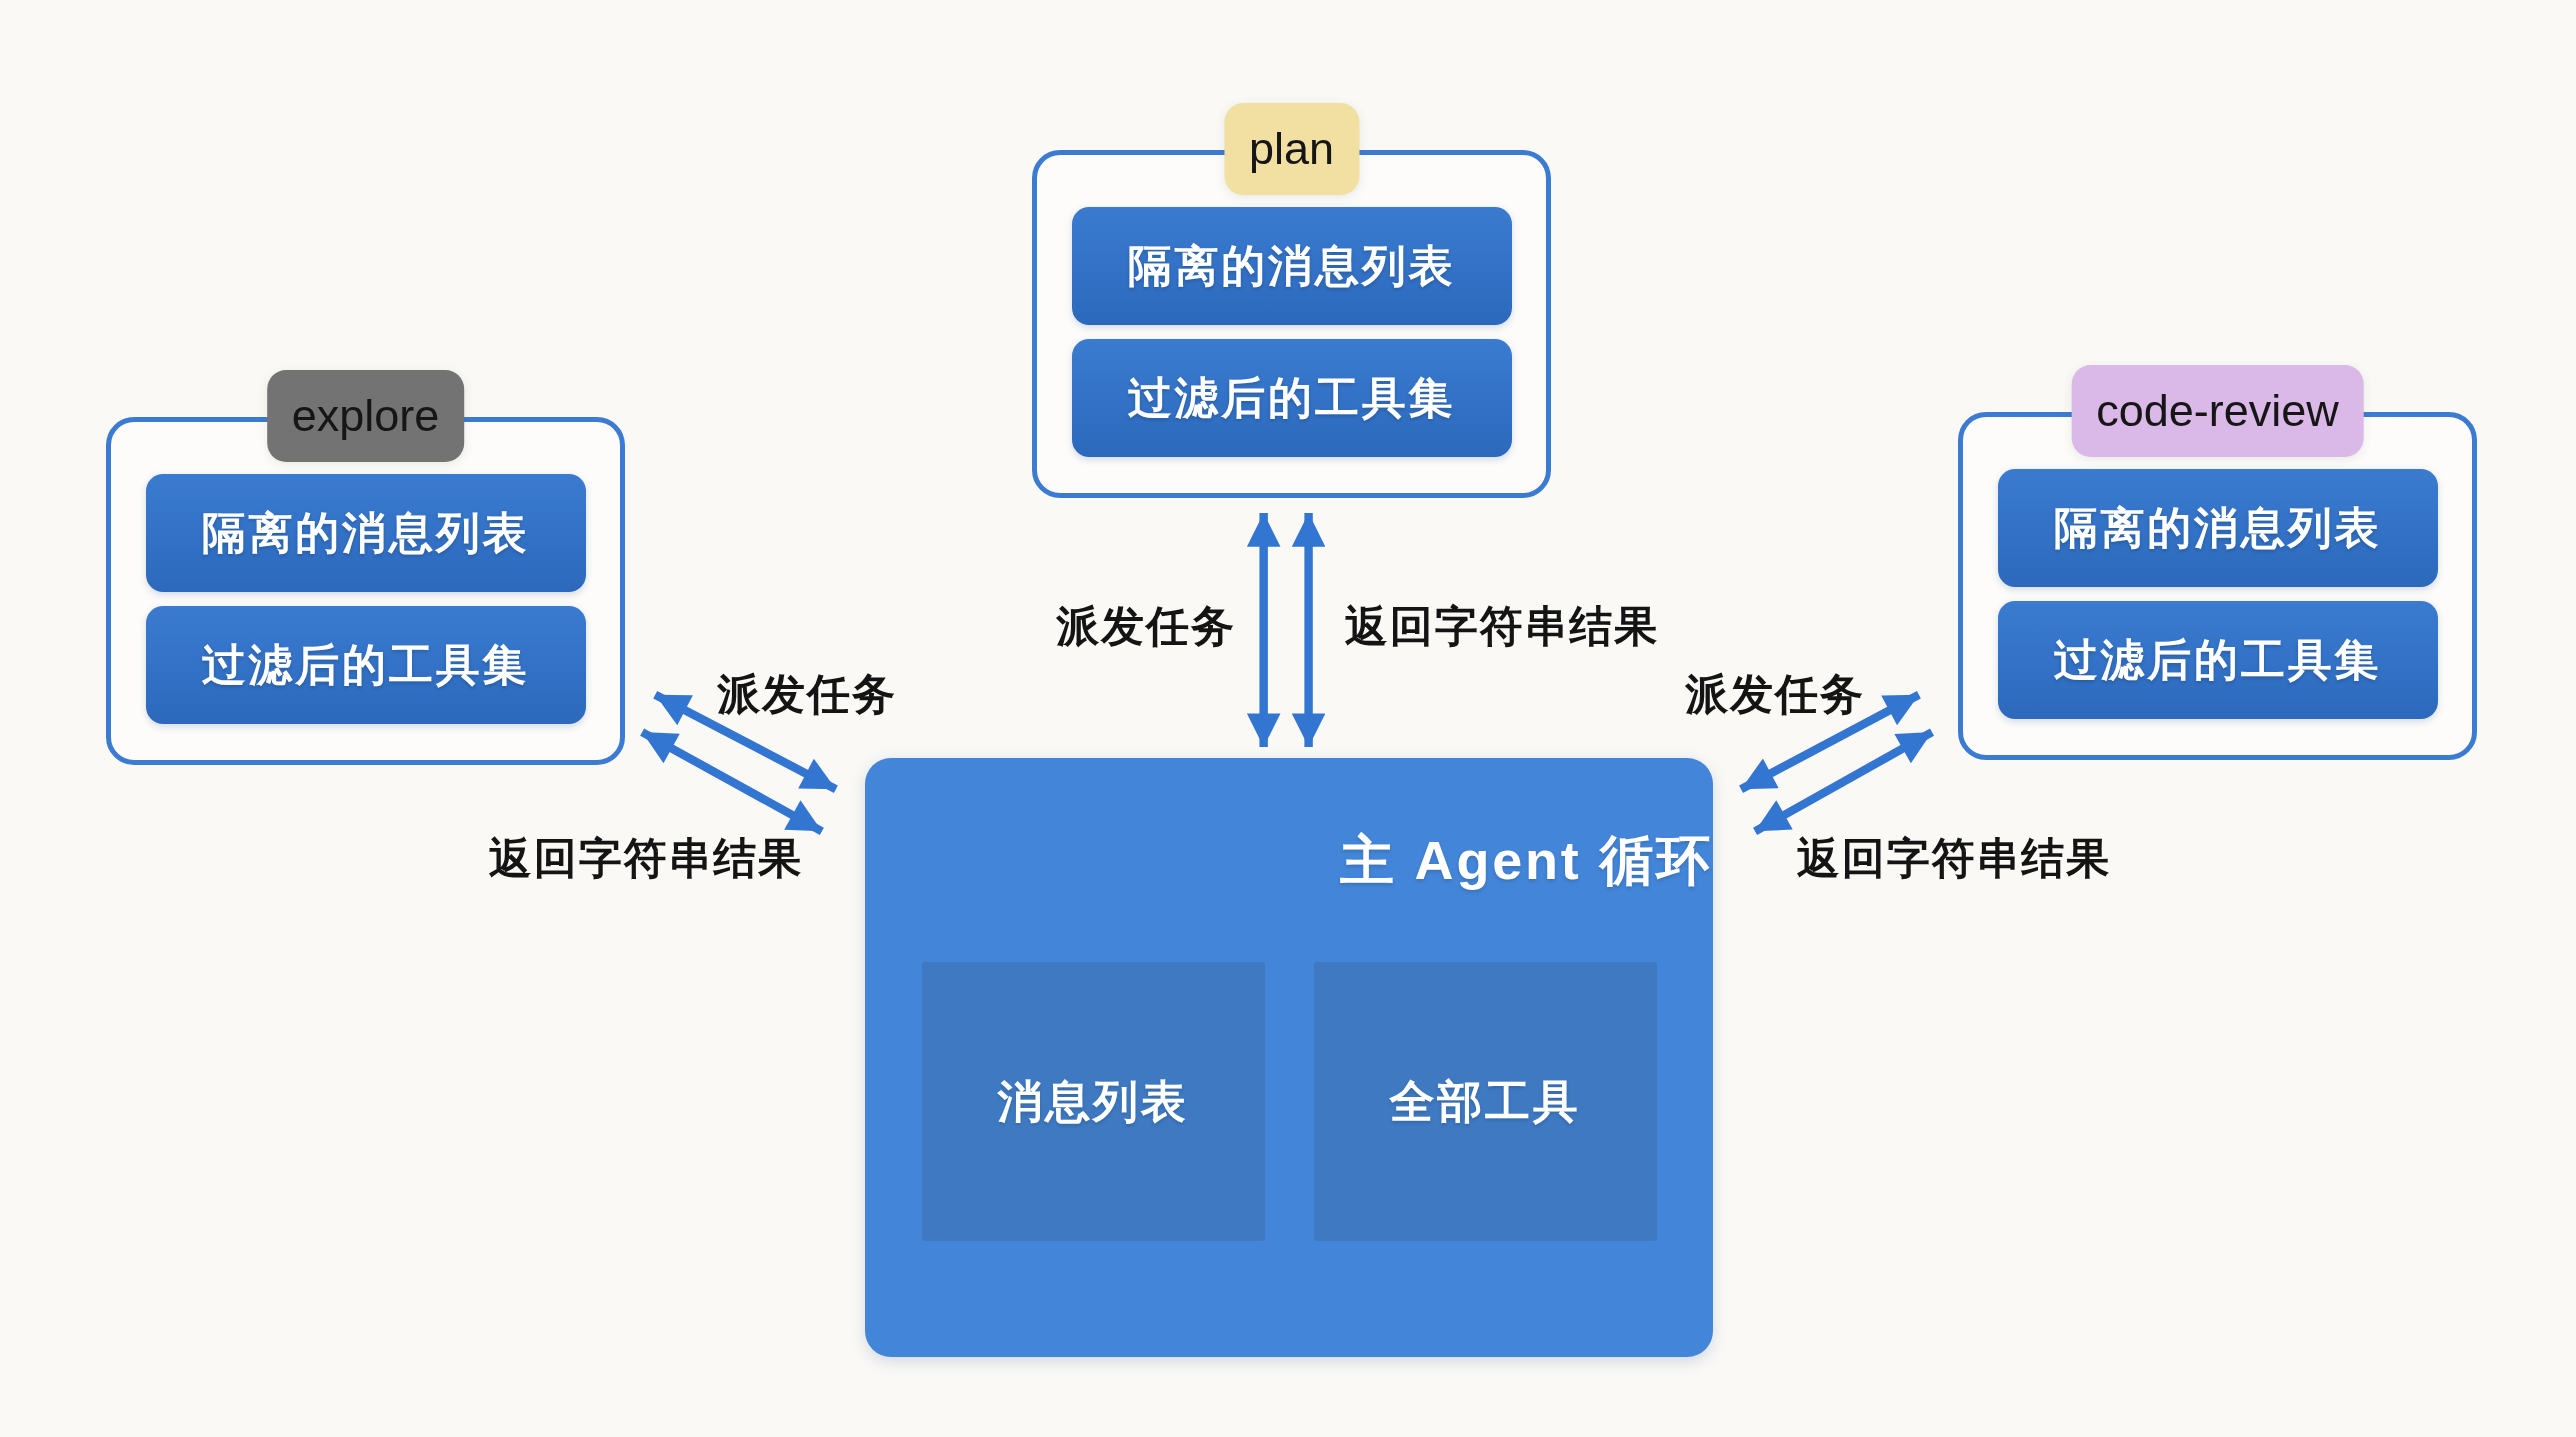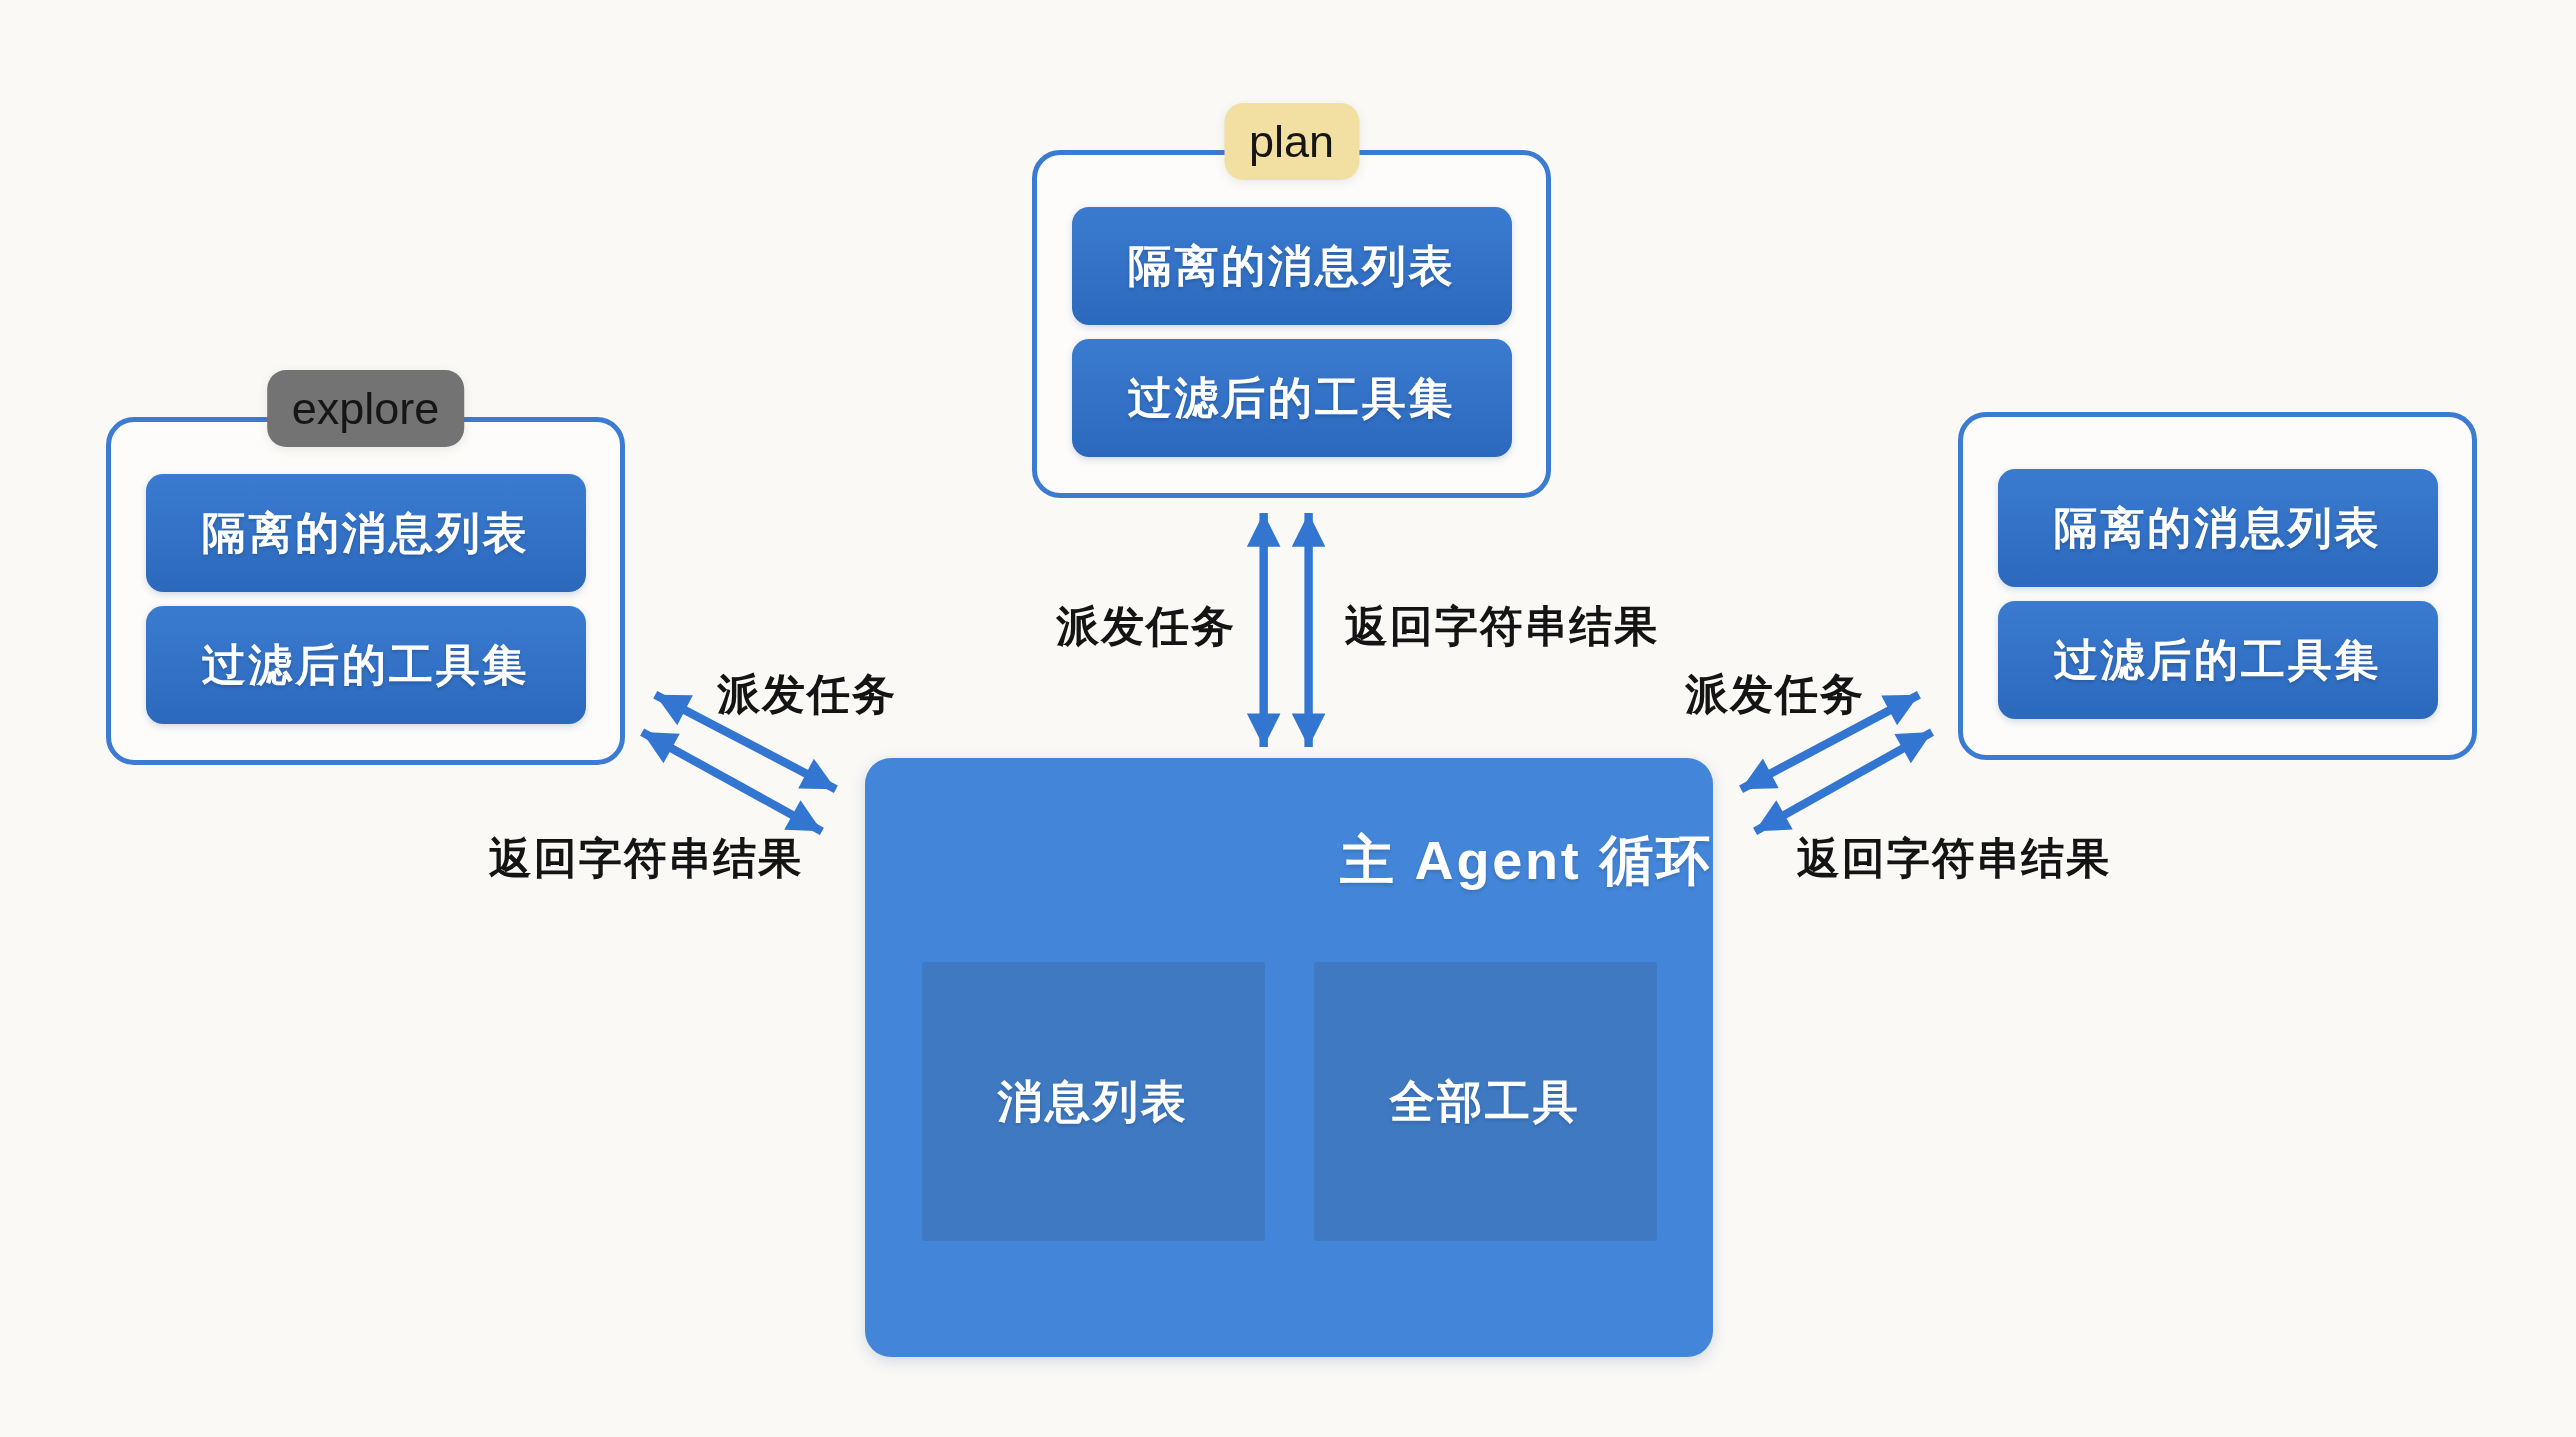--- a/index.html
+++ b/index.html
@@ -38,21 +38,21 @@
     background: #fdfcfa;
     border: 5.6px solid #3c7bd2;
     border-radius: 28px;
     box-sizing: border-box;
   }
   .satellite .tab {
     position: absolute;
     top: -52px;
     left: 50%;
     transform: translateX(-50%);
-    height: 77px;
+    height: 92px;
     padding: 0 25px;
     border-radius: 19px;
     display: flex;
     align-items: center;
     justify-content: flex-end;
     font-size: 45px;
     font-weight: 500;
     color: #161616;
     white-space: nowrap;
     box-shadow: 0 2.8px 9.4px rgba(60, 80, 60, 0.10);
@@ -194,20 +194,23 @@
     <div class="tab tab-plan">
       <span>plan</span>
     </div>
     <div class="items">
       <div class="item">隔离的消息列表</div>
       <div class="item">过滤后的工具集</div>
     </div>
   </div>
 
   <div class="satellite sat-codereview">
+    <div class="tab tab-codereview">
+      <span>code-review</span>
+    </div>
     <div class="items">
       <div class="item">隔离的消息列表</div>
       <div class="item">过滤后的工具集</div>
     </div>
   </div>
 
   <div class="center-box">
     <div class="center-title">主 Agent 循环</div>
     <div class="center-subs">
       <div class="sub-box">消息列表</div>

